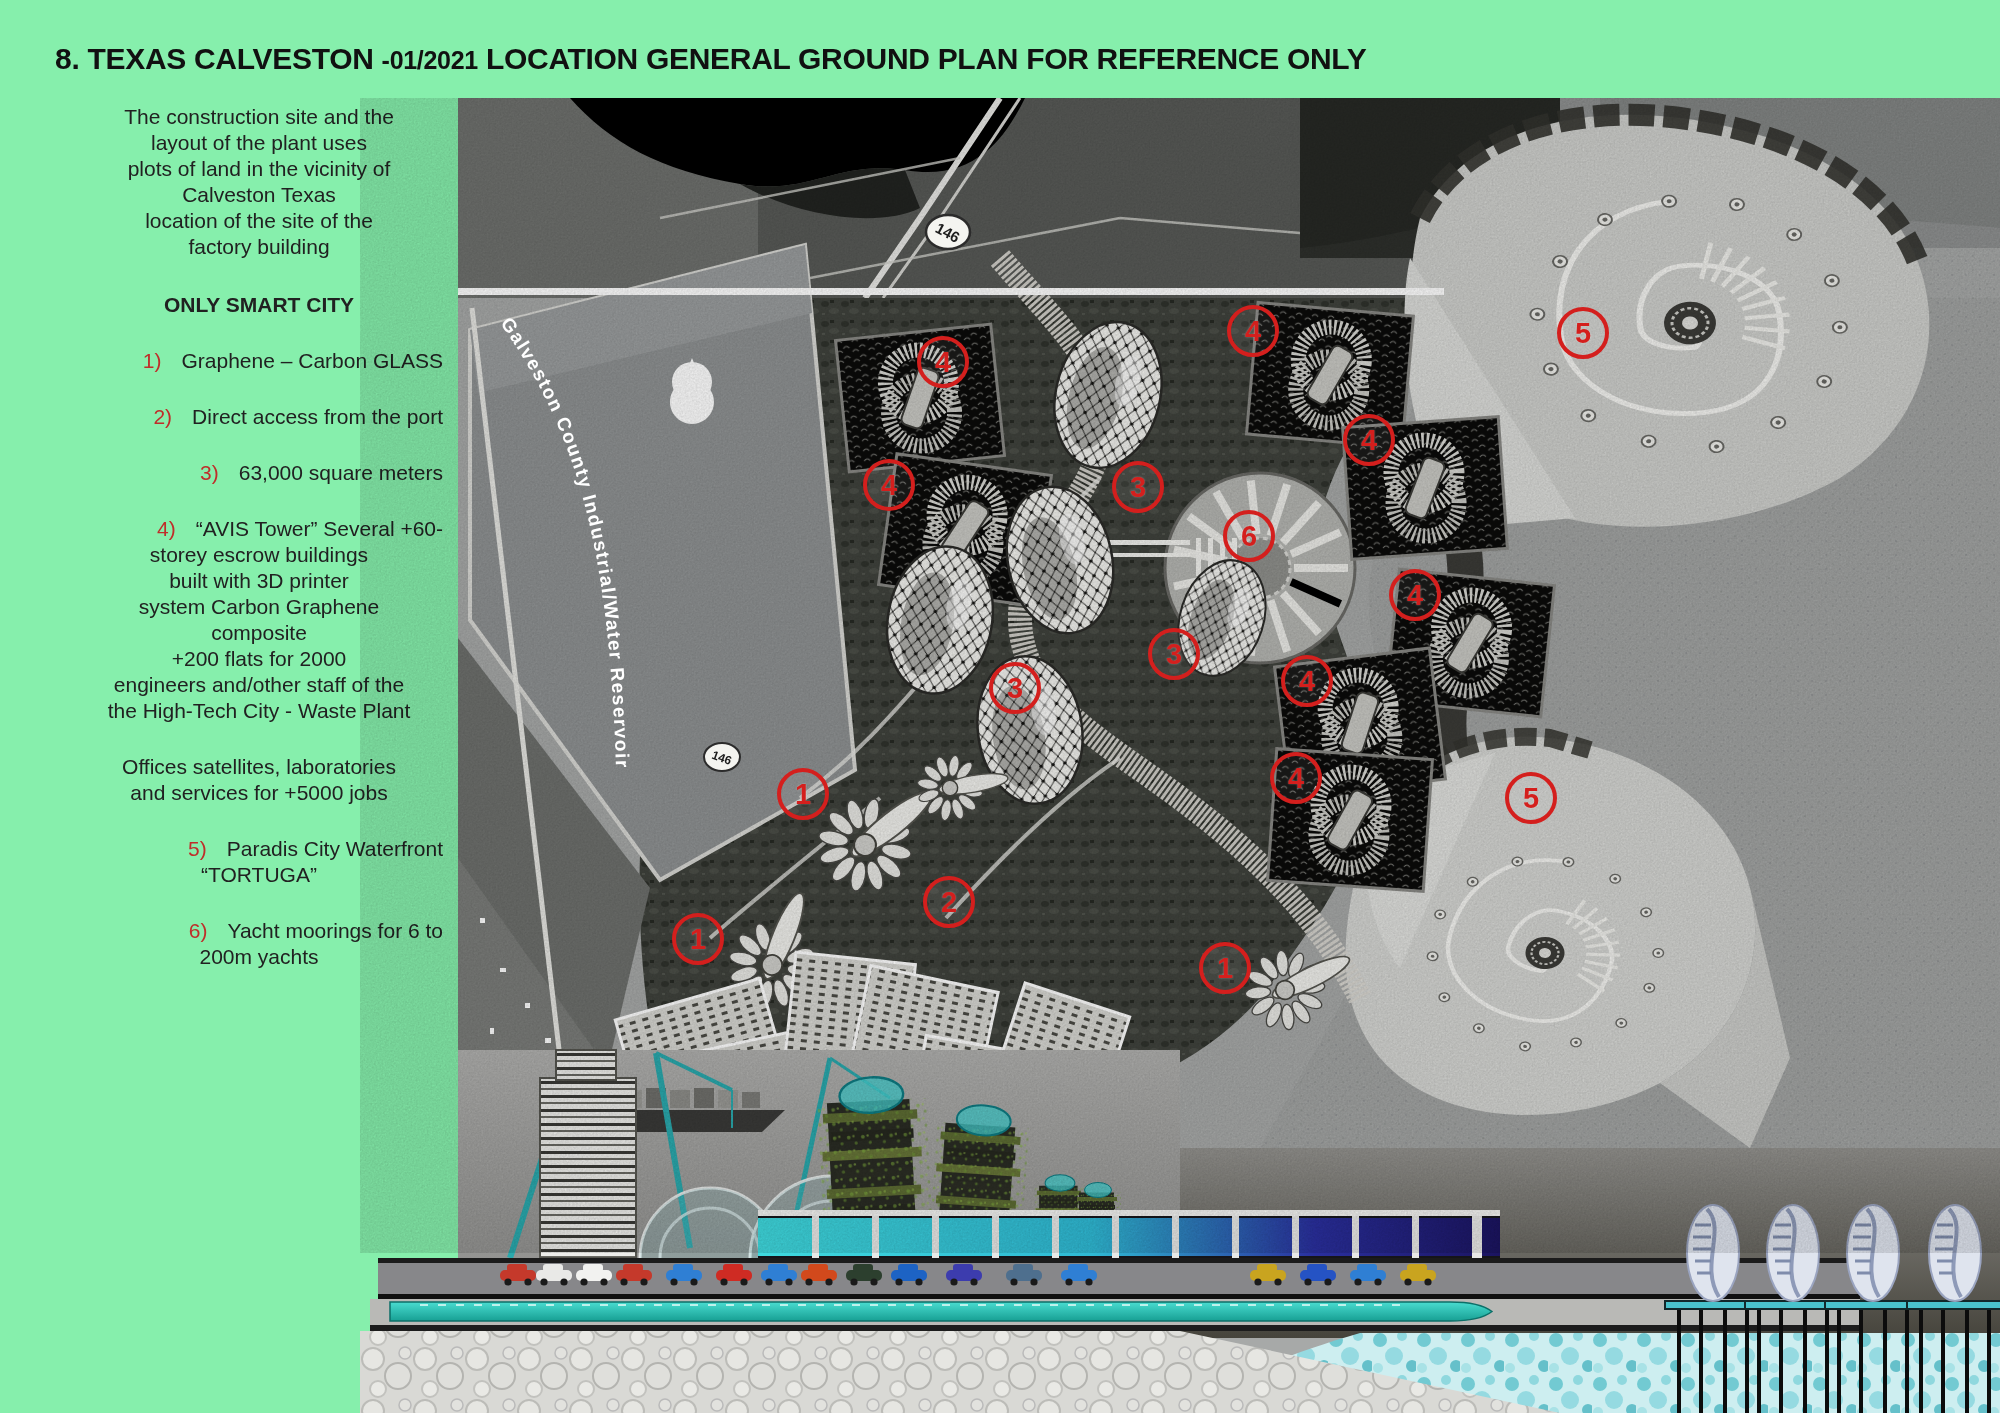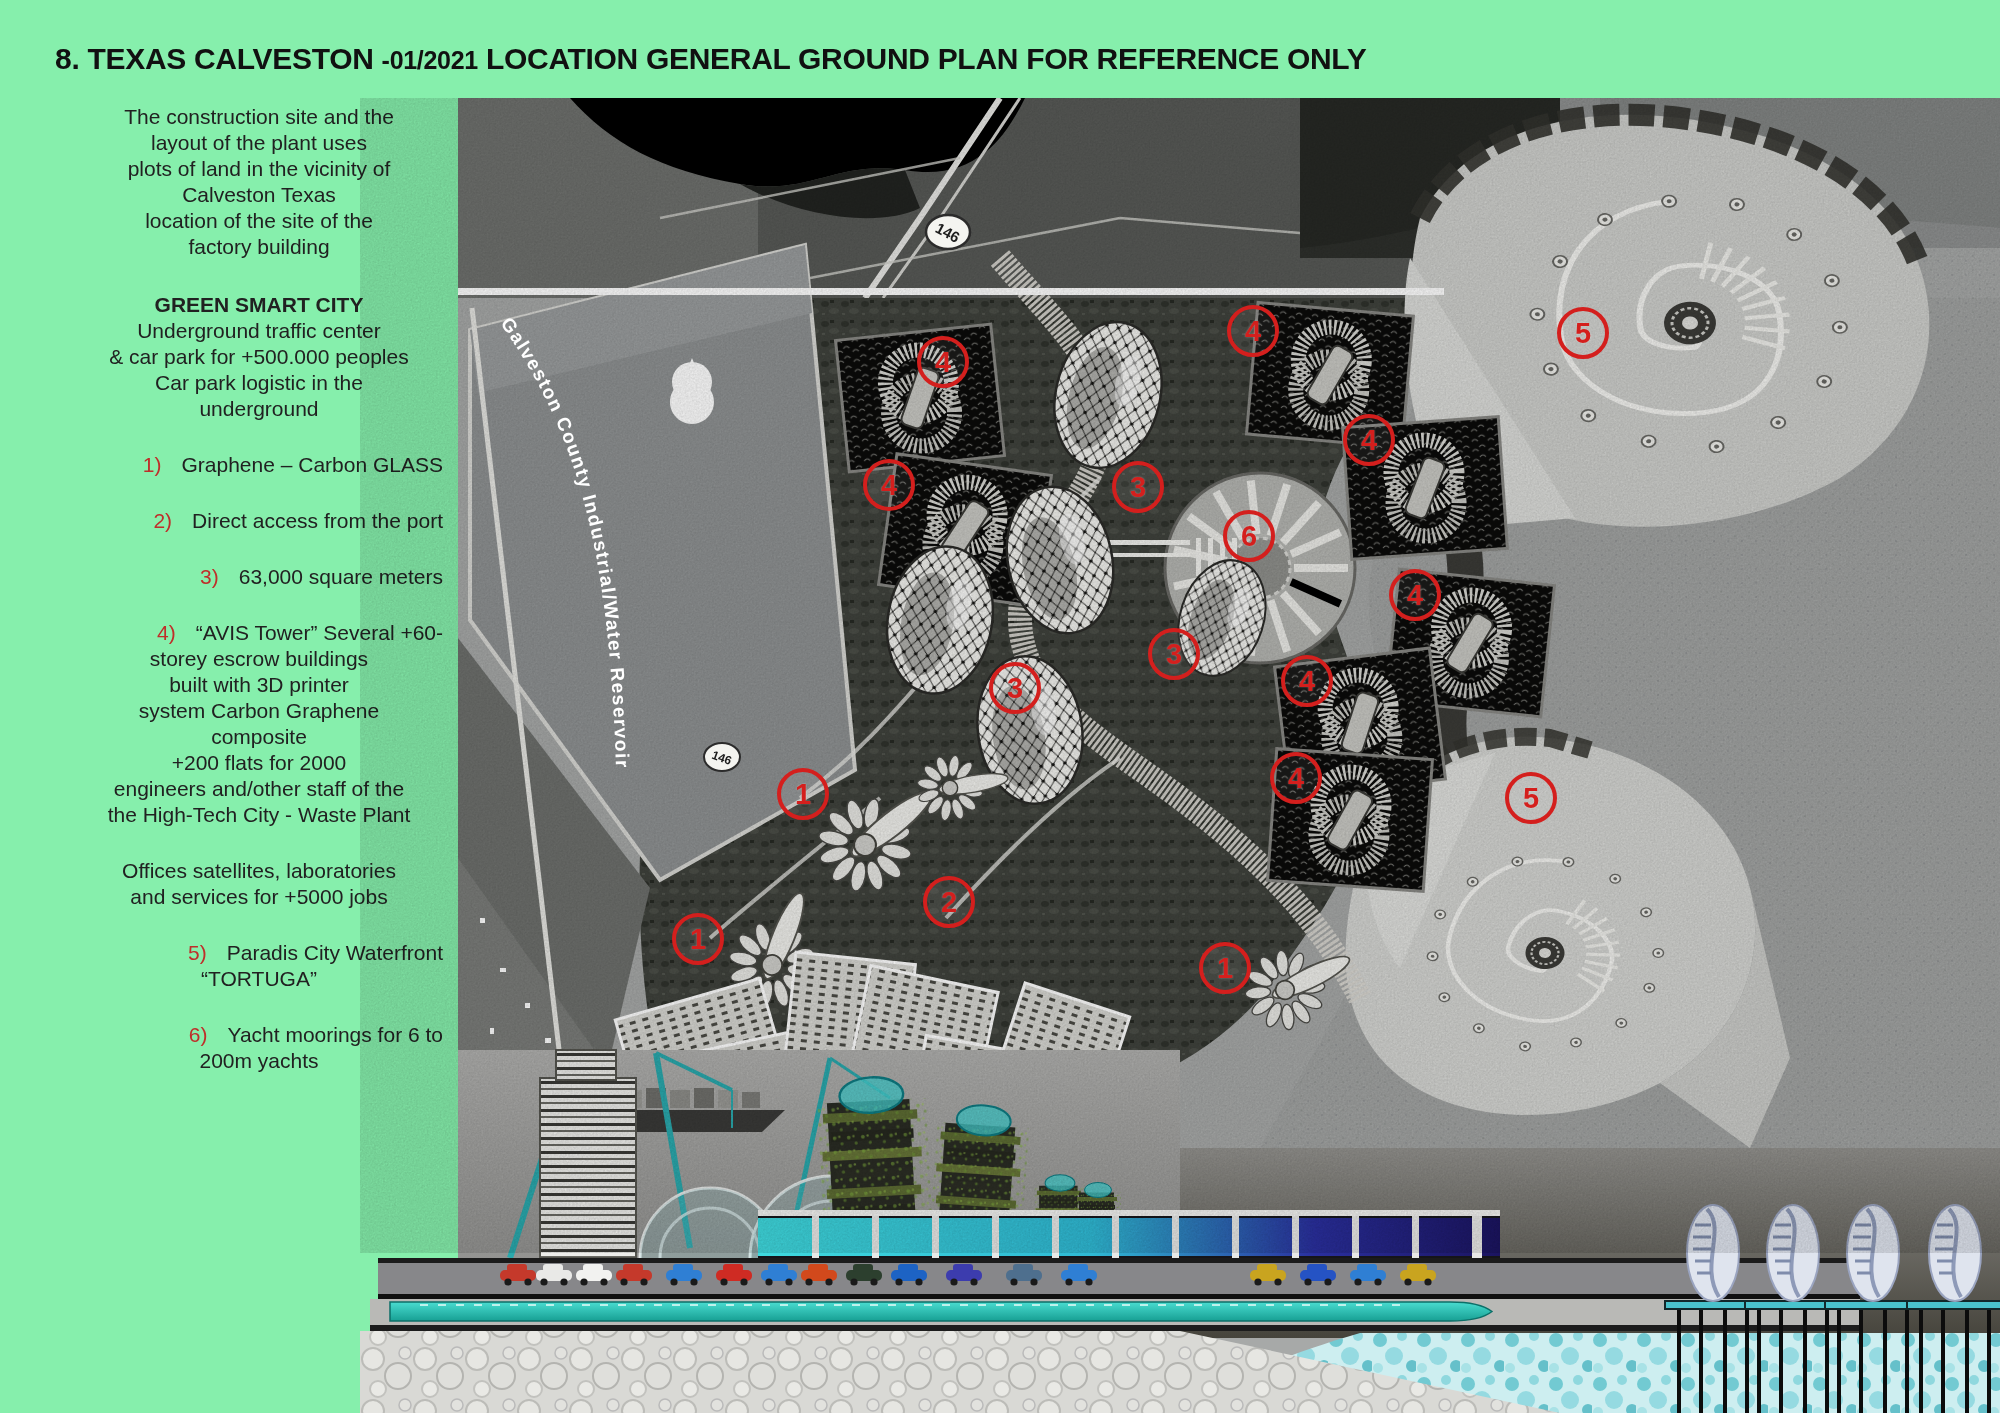--- a/index.html
+++ b/index.html
@@ -37,25 +37,21 @@
     <span>LOCATION GENERAL GROUND PLAN FOR REFERENCE ONLY</span>
   </div>
 
   <div id="sidebar">
     <div class="sb-block">The construction site and the
 layout of the plant uses
 plots of land in the vicinity of
 Calveston Texas
 location of the site of the
 factory building</div>
-    <div class="sb-block sb-head">GREEN SMART CITY</div>
-    <div class="sb-block">Underground traffic center
-&amp; car park for +500.000 peoples
-Car park logistic in the
-underground</div>
+    <div class="sb-block sb-head">ONLY SMART CITY</div>
 
     <div class="sb-item">
       <div class="sb-first">
           <span class="sb-num">1)</span>
           <span>Graphene – Carbon GLASS</span>
         </div>
     </div>
     <div class="sb-item">
       <div class="sb-first">
           <span class="sb-num">2)</span>

